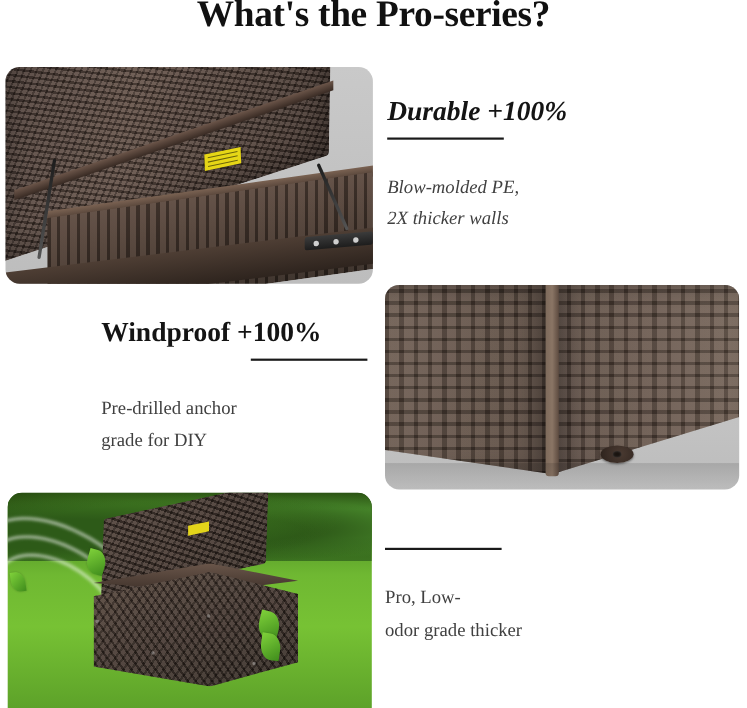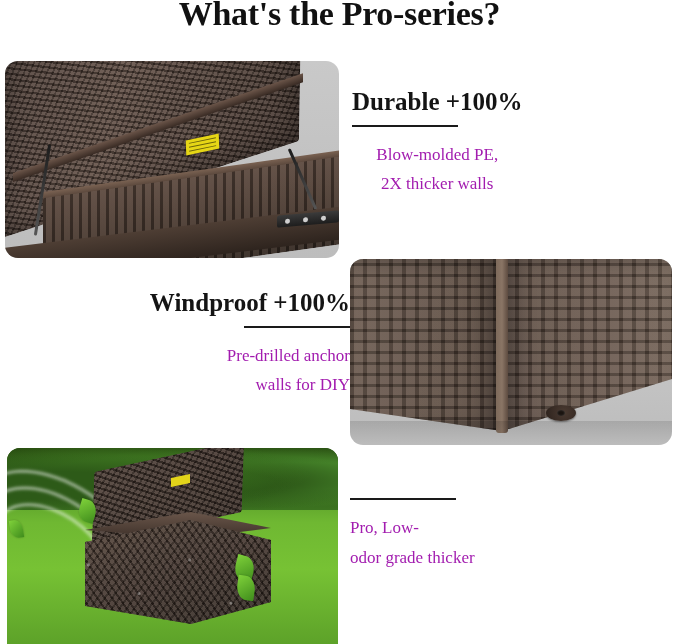--- a/index.html
+++ b/index.html
@@ -43,30 +43,30 @@
   }
   .feature-rule {
     height: 2px;
     background: #1a1a1a;
     width: 106px;
     margin-top: 9px;
   }
   .feature-body {
     font-family: "Liberation Serif", "DejaVu Serif", serif;
     font-size: 17px;
-    color: #a21caf;
+    color: #404040;
     line-height: 1.75;
-    margin-top: 13px;
+    margin-top: 28px;
     white-space: pre-line;
   }
 
-  .block-durable { left: 352px; top: 88px; text-align: center; }
+  .block-durable { left: 352px; top: 88px; text-align: left; font-style: italic; }
   .block-durable .feature-rule { margin-left: 0; }
 
-  .block-windproof { left: 108px; top: 289px; width: 242px; text-align: right; }
+  .block-windproof { left: 92px; top: 289px; width: 242px; }
   .block-windproof .feature-rule { margin-left: auto; margin-right: 0; }
 
   .block-odor { left: 350px; top: 489px; text-align: left; }
   .block-odor .feature-rule { margin-left: 0; }
 
   
   .photo {
     position: absolute;
     overflow: hidden;
     background: #c6c6c6;
@@ -357,21 +357,21 @@
   <div class="feature-heading">Durable +100%</div>
   <div class="feature-rule"></div>
   <div class="feature-body">Blow-molded PE,
 2X thicker walls</div>
 </div>
 
 <div class="feature-text block-windproof">
   <div class="feature-heading">Windproof +100%</div>
   <div class="feature-rule"></div>
   <div class="feature-body">Pre-drilled anchor
-walls for DIY</div>
+grade for DIY</div>
 </div>
 
 <div class="photo photo-corner">
   <div class="cn-left"></div>
   <div class="cn-right"></div>
   <div class="cn-edge"></div>
   <div class="cn-anchor"></div>
   <div class="cn-shadow"></div>
 </div>
 

